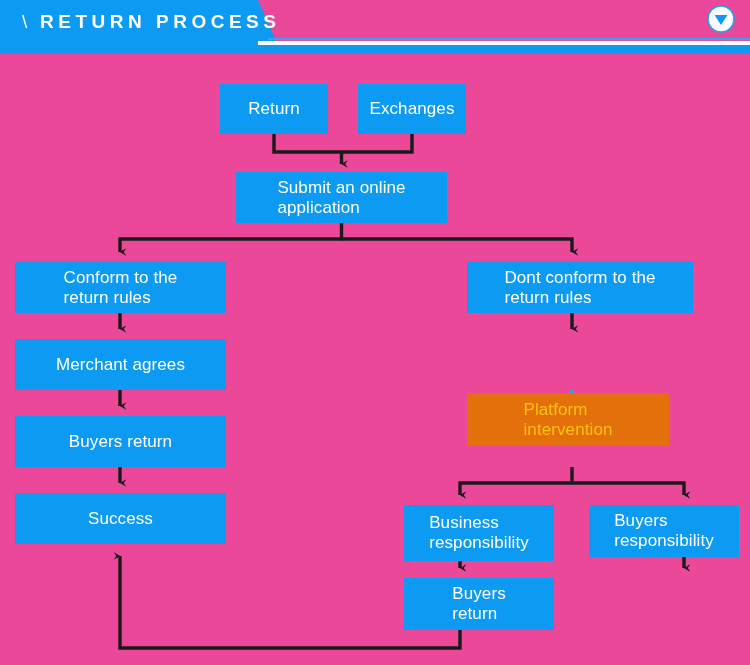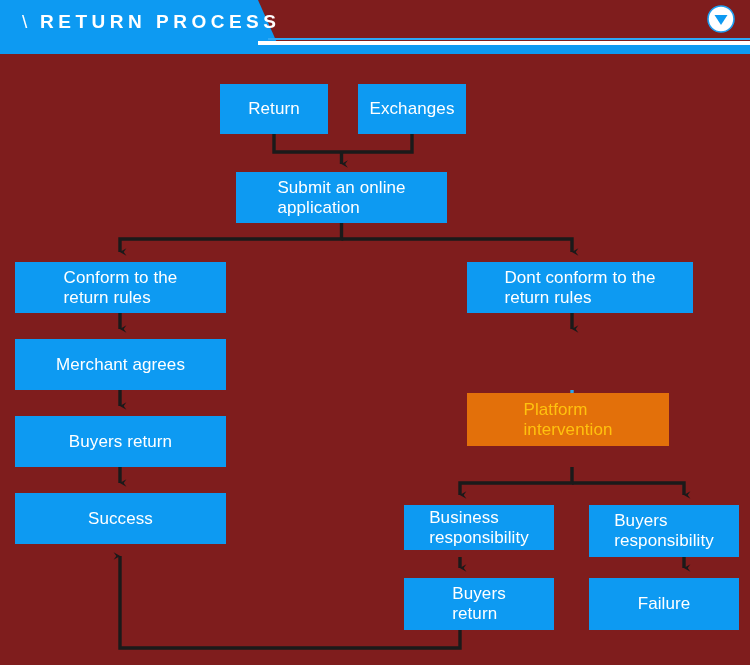--- a/index.html
+++ b/index.html
@@ -11,21 +11,21 @@
     width: 750px;
     height: 665px;
     font-family: "Liberation Sans", sans-serif;
     overflow: hidden;
     position: relative;
   }
   #page {
     position: relative;
     width: 750px;
     height: 665px;
-    background: #7f1d1d;
+    background: #ec4899;
   }
 
   
   .header {
     position: absolute;
     left: 0;
     top: 0;
     width: 750px;
     height: 56px;
   }
@@ -212,30 +212,27 @@
 
     <div class="node" style="left:467px; top:206px; width:226px; height:51px;">
       <span>Dont conform to the<br>return rules</span>
     </div>
 
 
     <div class="node accent" style="left:467px; top:337px; width:202px; height:53px;">
       <span>Platform<br>intervention</span>
     </div>
 
-    <div class="node" style="left:404px; top:449px; width:150px; height:45px;">
+    <div class="node" style="left:404px; top:449px; width:150px; height:56px;">
       <span>Business<br>responsibility</span>
     </div>
 
     <div class="node" style="left:589px; top:449px; width:150px; height:52px;">
       <span>Buyers<br>responsibility</span>
     </div>
 
     <div class="node" style="left:404px; top:522px; width:150px; height:52px;">
       <span>Buyers<br>return</span>
     </div>
 
-    <div class="node" style="left:589px; top:522px; width:150px; height:52px;">
-      <span>Failure</span>
-    </div>
 
   </div>
 </div>
 
 </body></html>

